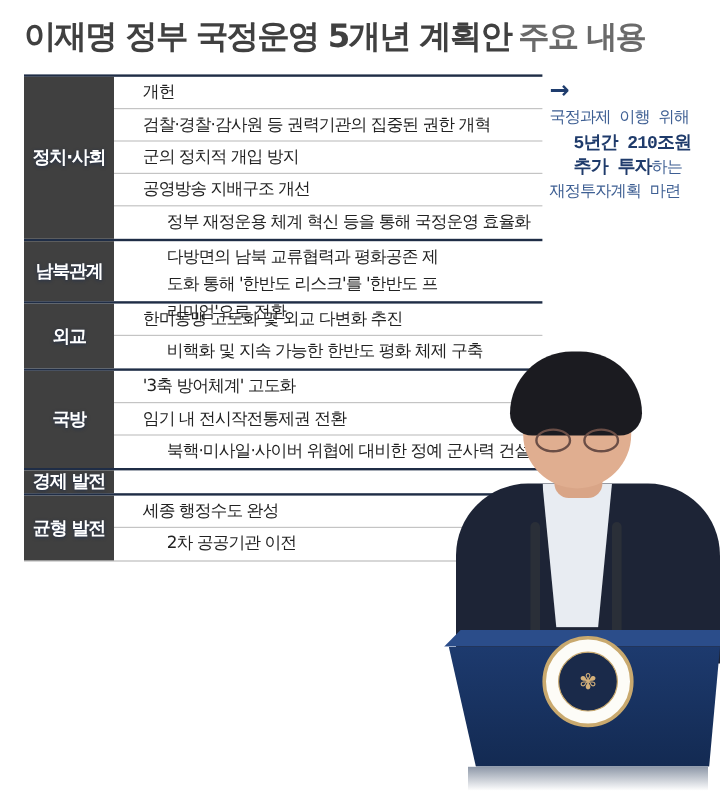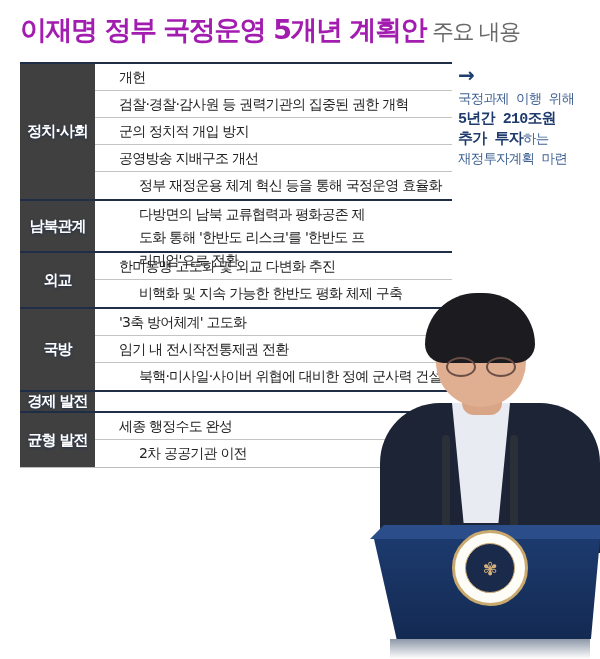--- a/index.html
+++ b/index.html
@@ -1,35 +1,35 @@
 <!DOCTYPE html>
 <html><head>
 <meta charset="utf-8">
 <style>
   * { box-sizing: border-box; margin: 0; padding: 0; }
   html, body { width: 600px; height: 659px; background: #ffffff; overflow: hidden; }
   body { position: relative; font-family: "DejaVu Sans", "Liberation Sans", sans-serif; color: #1a1a1a; }
 
   .title { position: absolute; left: 20px; top: 12px; height: 40px; white-space: nowrap; letter-spacing: -1.5px; }
-  .title .bold { font-size: 27px; font-weight: bold; color: #a21caf; }
-  .title .light { font-size: 22px; font-weight: normal; color: #6a6a6a; margin-left: 6px; }
+  .title .bold { font-size: 27px; font-weight: bold; color: #404040; }
+  .title .light { font-size: 26px; font-weight: bold; color: #6a6a6a; margin-left: 6px; }
 
   .table { position: absolute; left: 20px; top: 62px; width: 432px; border-top: 2px solid #1f2d46; }
   .group { display: flex; border-bottom: 2px solid #1f2d46; }
   .group:last-child { border-bottom: 1px solid #bdbdbd; }
   .cat { width: 75px; flex: 0 0 75px; background: #404040; color: #fff; display: flex; align-items: center; justify-content: center;
          font-weight: bold; font-size: 15px; letter-spacing: -1px; text-shadow: 0 1px 3px rgba(20,40,80,0.7); }
   .items { flex: 1; }
   .item { height: 27px; line-height: 27px; border-bottom: 1px solid #c4c4c4; padding-left: 24px; font-size: 14px; letter-spacing: -0.8px; color: #222; white-space: nowrap; }
   .item:last-child { border-bottom: none; margin-left: 20px; }
   .item.two { height: 50px; line-height: 23px; padding-top: 2px; white-space: normal; }
 
   .note { position: absolute; left: 458px; top: 64px; width: 140px; font-size: 13.5px; letter-spacing: -0.8px; line-height: 20px; color: #3e5f93; }
   .note .arrow { font-size: 20px; font-weight: bold; color: #1f3d6e; line-height: 22px; display: block; margin-bottom: 4px; }
-  .note .strong { font-weight: bold; color: #1f3b6b; font-size: 15px; }
+  .note .strong { font-weight: bold; color: #1f3b6b; font-size: 15px; margin-left: 20px; }
   .note .line { display: block; white-space: nowrap; font-family: Liberation Mono, monospace; }
 
   
   .photo { position: absolute; left: 370px; top: 285px; width: 230px; height: 374px; overflow: hidden; }
   .suit { position: absolute; left: 10px; top: 118px; width: 220px; height: 150px; background: #1d2436; border-radius: 60px 60px 0 0; }
   .shirt { position: absolute; left: 82px; top: 118px; width: 58px; height: 120px; background: #e8ecf2; clip-path: polygon(0 0,100% 0,80% 100%,20% 100%); }
   .neck { position: absolute; left: 92px; top: 100px; width: 40px; height: 30px; background: #d9a587; border-radius: 0 0 12px 12px; }
   .hair { position: absolute; left: 55px; top: 8px; width: 110px; height: 70px; background: #1b1b20; border-radius: 55px 55px 20px 20px; }
   .face { position: absolute; left: 66px; top: 30px; width: 90px; height: 92px; background: #e0ae90; border-radius: 40px 40px 45px 45px; }
   .glasses { position: absolute; left: 72px; top: 72px; width: 80px; height: 20px; }

